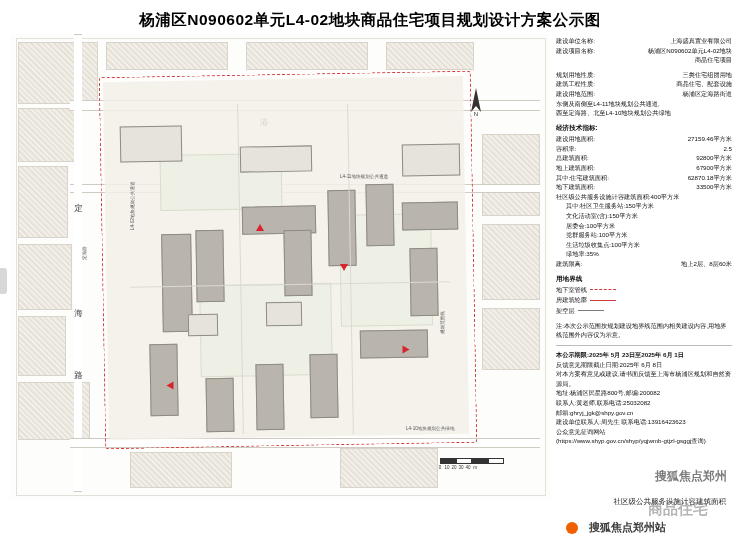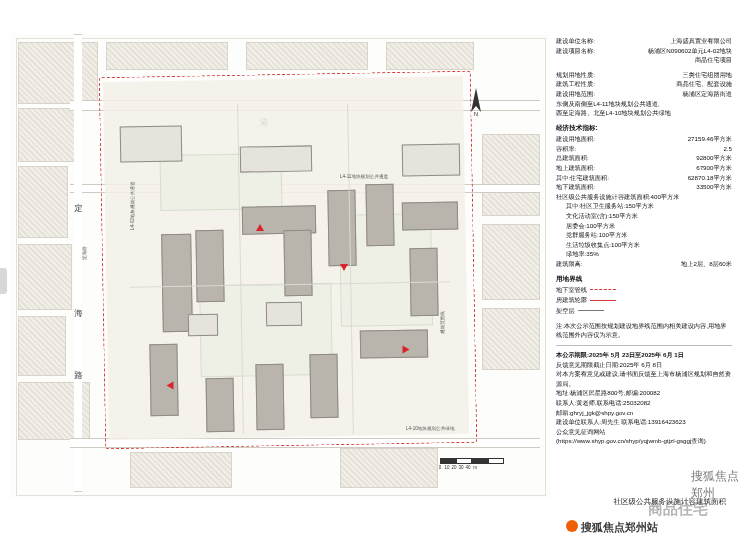--- a/index.html
+++ b/index.html
@@ -67,38 +67,39 @@
   .sw.solidgray{border-top:1.2px solid #7a7a7a;}
   .divider{border-top:0.6px solid #bbb;margin:4px 0;}
   .footer-right{
     position:absolute;right:14px;bottom:38px;font-size:7.5px;color:#222;
   }
   
   .wm{
     position:absolute;color:rgba(120,120,120,.55);
     font-size:15px;font-weight:bold;white-space:nowrap;
   }
-  .wm-sub{position:absolute;font-size:12px;color:rgba(90,90,90,.8);font-weight:normal;margin-left:36px;}
+  .wm-sub{position:absolute;font-size:12px;color:rgba(90,90,90,.8);font-weight:bold;}
   .wm-badge{
-    position:absolute;display:inline-flex;gap:3px;
+    position:absolute;display:inline-flex;align-items:center;gap:11px;
     font-size:11px;color:#3a3a3a;font-weight:bold;
   }
   .wm-badge .dot{
     width:12px;height:12px;border-radius:50%;background:#f06000;display:inline-block;
   }
   .side-tab{
     position:absolute;left:0;top:268px;width:7px;height:26px;
     background:#d8d8d8;border-radius:0 3px 3px 0;
   }
 </style>
 </head>
 <body>
 
 <div class="sheet">
 
+  <div class="title">杨浦区N090602单元L4-02地块商品住宅项目规划设计方案公示图</div>
 
   <div class="map">
     <div class="map-frame"></div>
 
     <div class="hatch" style="left:8px;top:8px;width:78px;height:60px;"></div>
     <div class="hatch" style="left:8px;top:74px;width:60px;height:52px;"></div>
     <div class="hatch" style="left:8px;top:132px;width:48px;height:70px;"></div>
     <div class="hatch" style="left:8px;top:210px;width:52px;height:64px;"></div>
     <div class="hatch" style="left:8px;top:282px;width:46px;height:58px;"></div>
     <div class="hatch" style="left:8px;top:348px;width:70px;height:56px;"></div>

